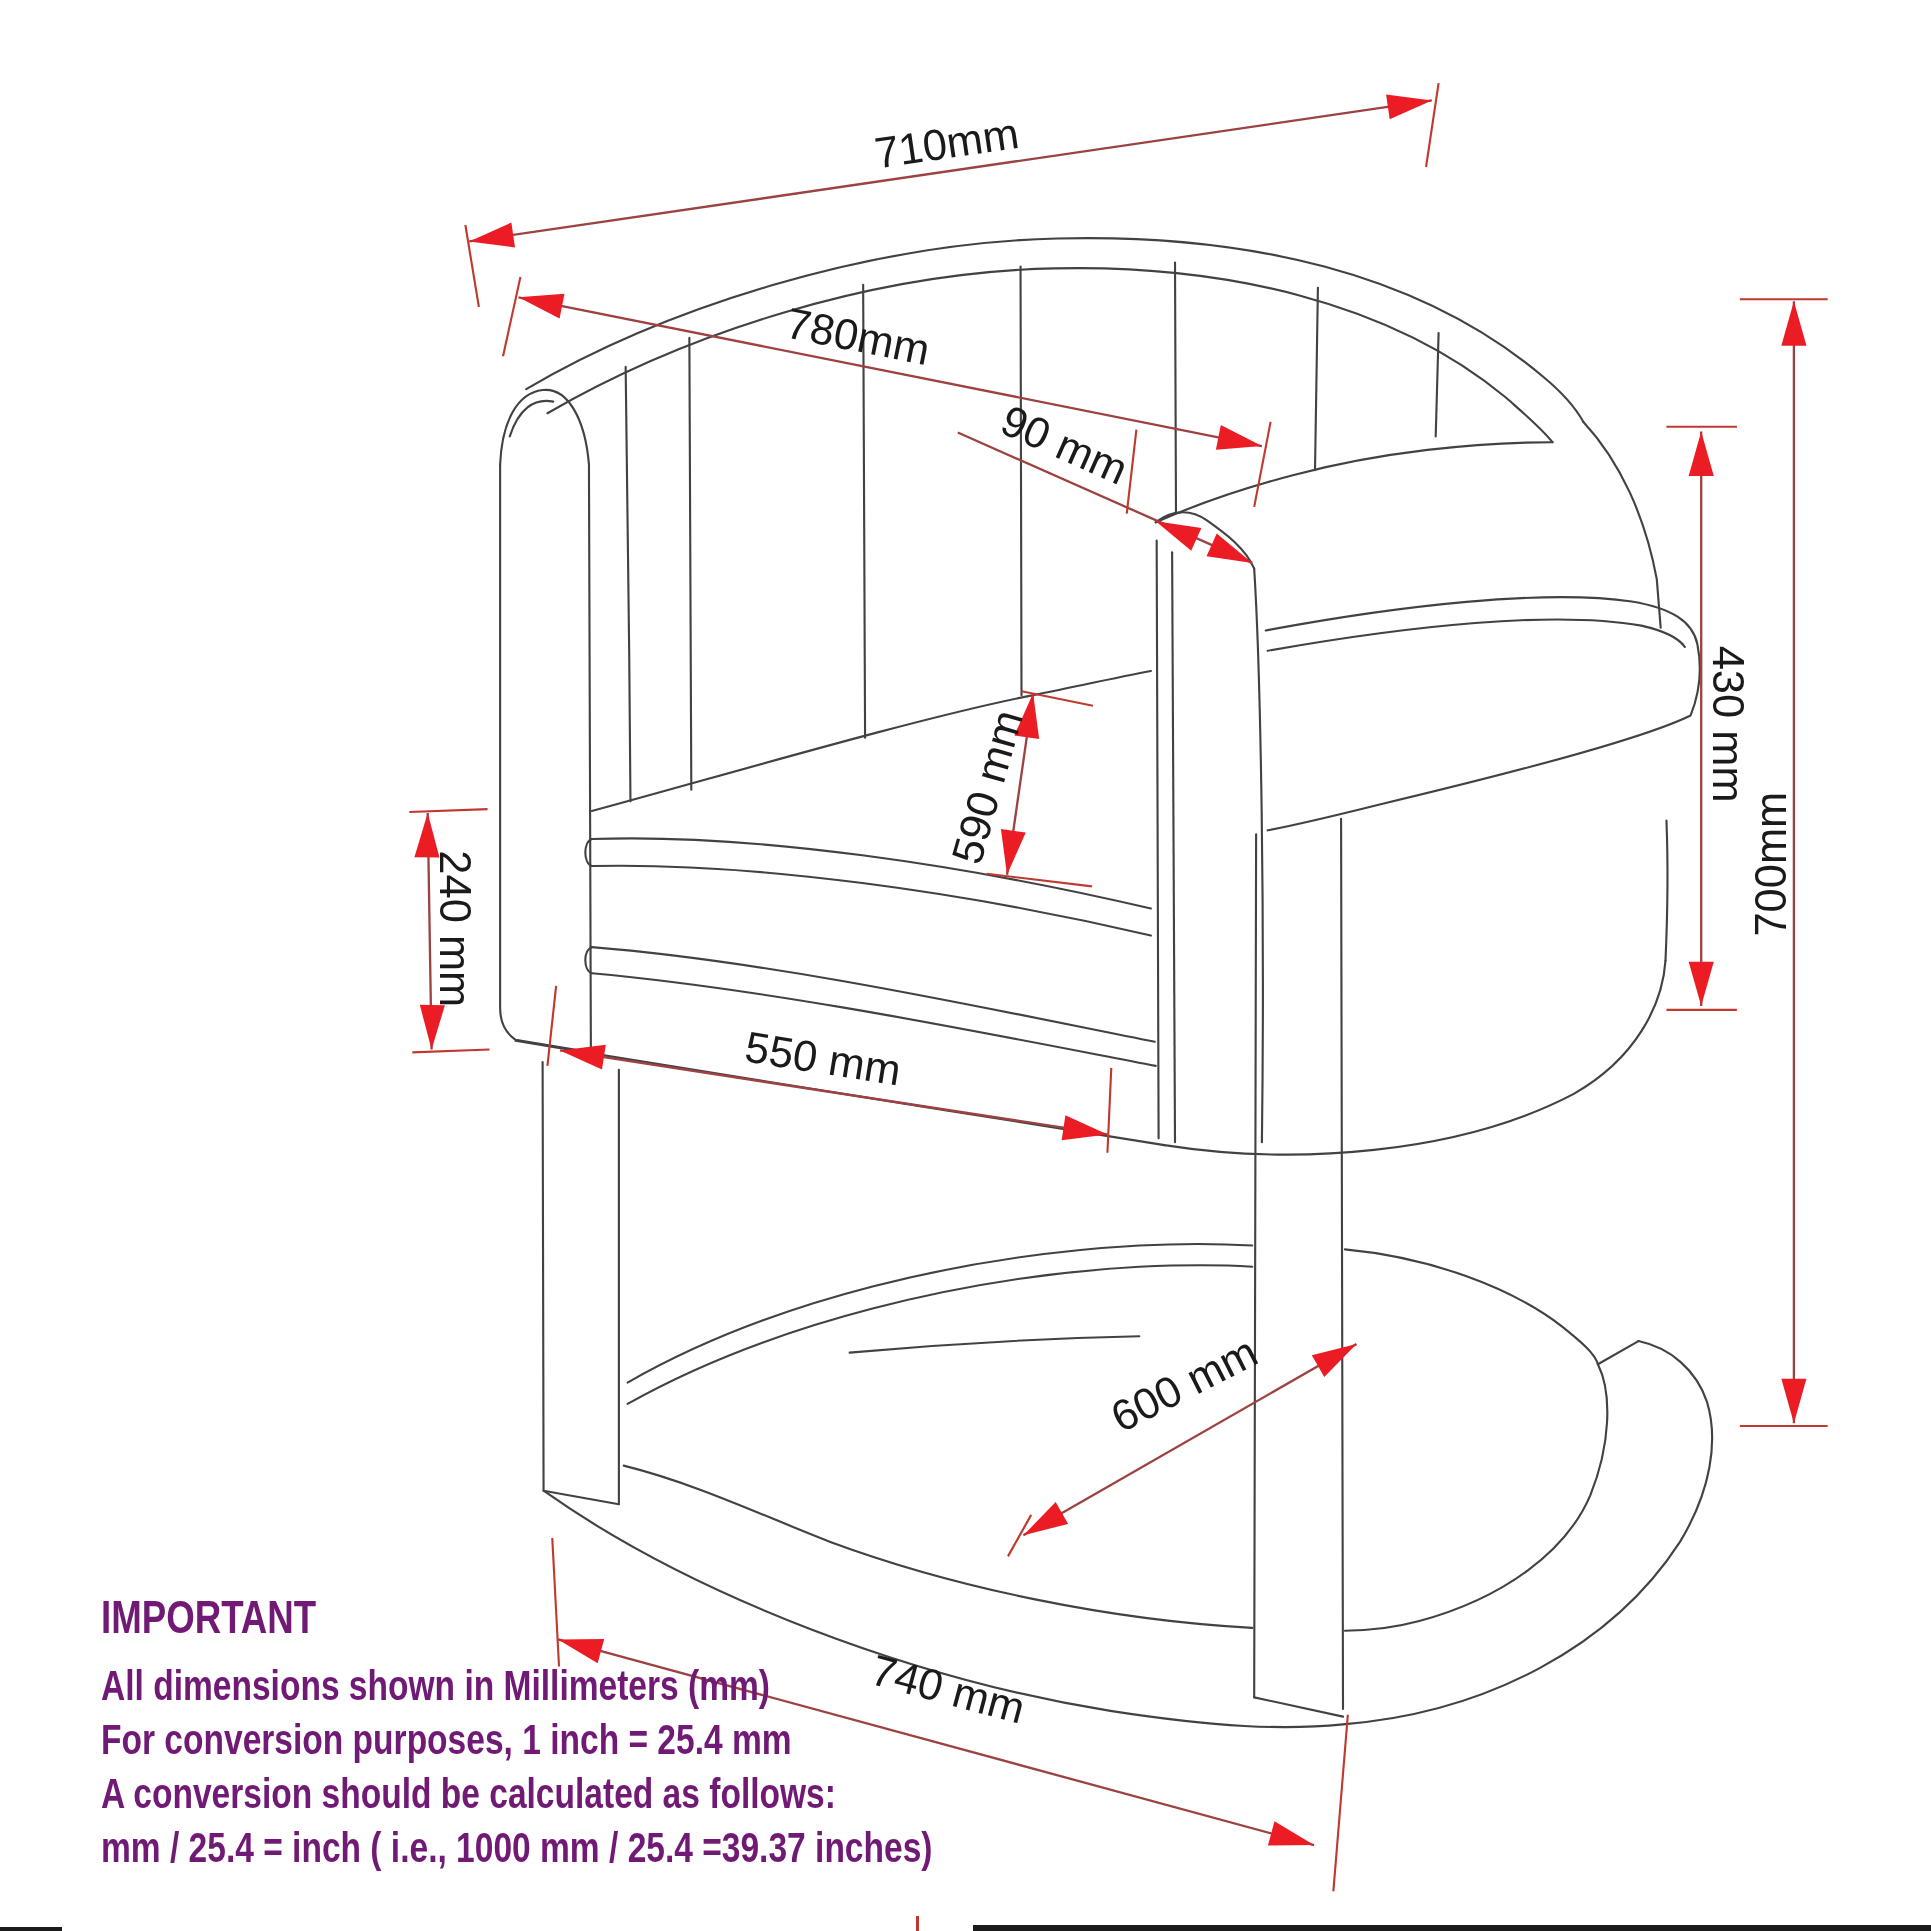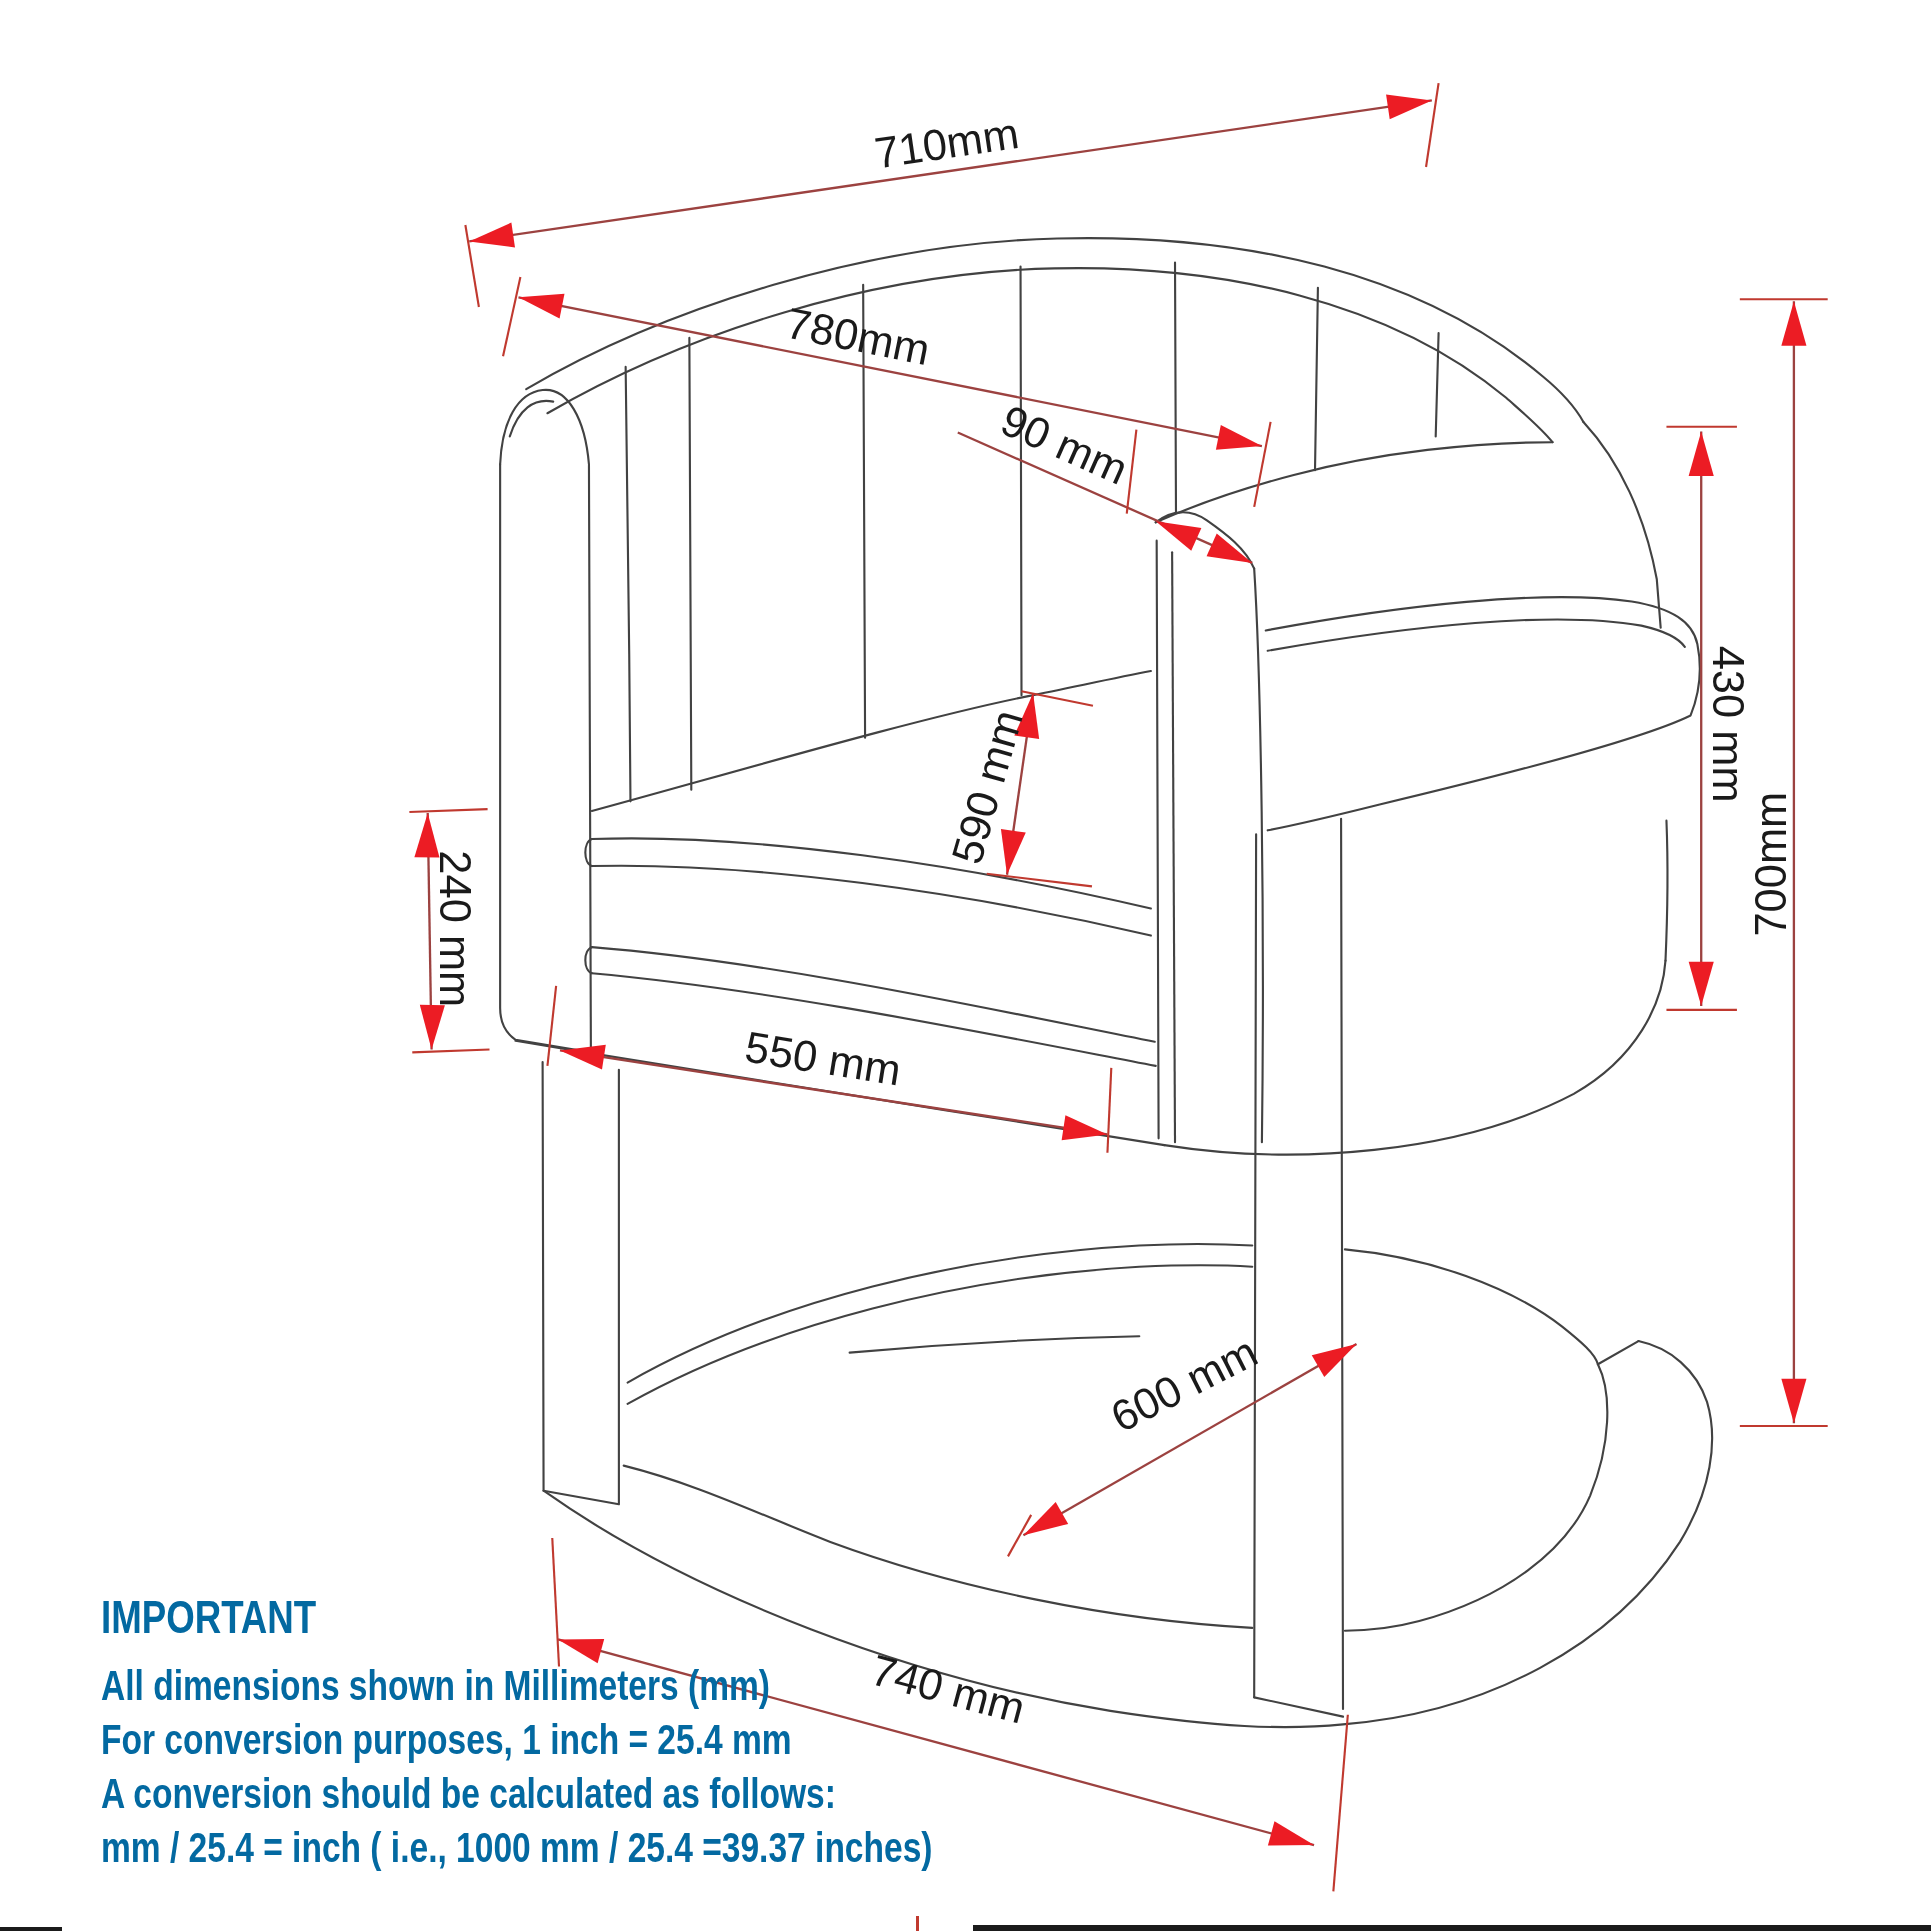--- a/index.html
+++ b/index.html
@@ -4,21 +4,21 @@
 <style>
   html,body{margin:0;padding:0;background:#ffffff;}
   #stage{position:relative;width:1931px;height:1931px;background:#ffffff;overflow:hidden;
          font-family:"Liberation Sans",sans-serif;}
   svg{position:absolute;left:0;top:0;}
   .chair{stroke:#424242;stroke-width:2.2;fill:none;stroke-linecap:round;stroke-linejoin:round;}
   .dline{stroke:#9c4240;stroke-width:2.4;fill:none;}
   .ext{stroke:#c0392f;stroke-width:2.2;fill:none;}
   .arw{fill:#ec1c24;stroke:none;}
   .dimtxt{font-family:"Liberation Sans",sans-serif;font-size:45px;fill:#1a1a1a;}
-  #note{position:absolute;left:101px;top:1589px;color:#0369a1;width:1062px;}
+  #note{position:absolute;left:101px;top:1589px;color:#701a75;width:1062px;}
   #note .t{font-size:47px;font-weight:bold;transform:scaleX(0.78);transform-origin:left top;
            margin:0 0 13.5px 0;letter-spacing:0px;}
   #note .l{font-size:43px;font-weight:bold;transform:scaleX(0.78);transform-origin:left top;
            margin:0;line-height:54px;white-space:nowrap;}
   .bar{position:absolute;background:#1b1b1b;}
   .redtick{position:absolute;background:#c0392f;}
 </style>
 </head>
 <body>
 

